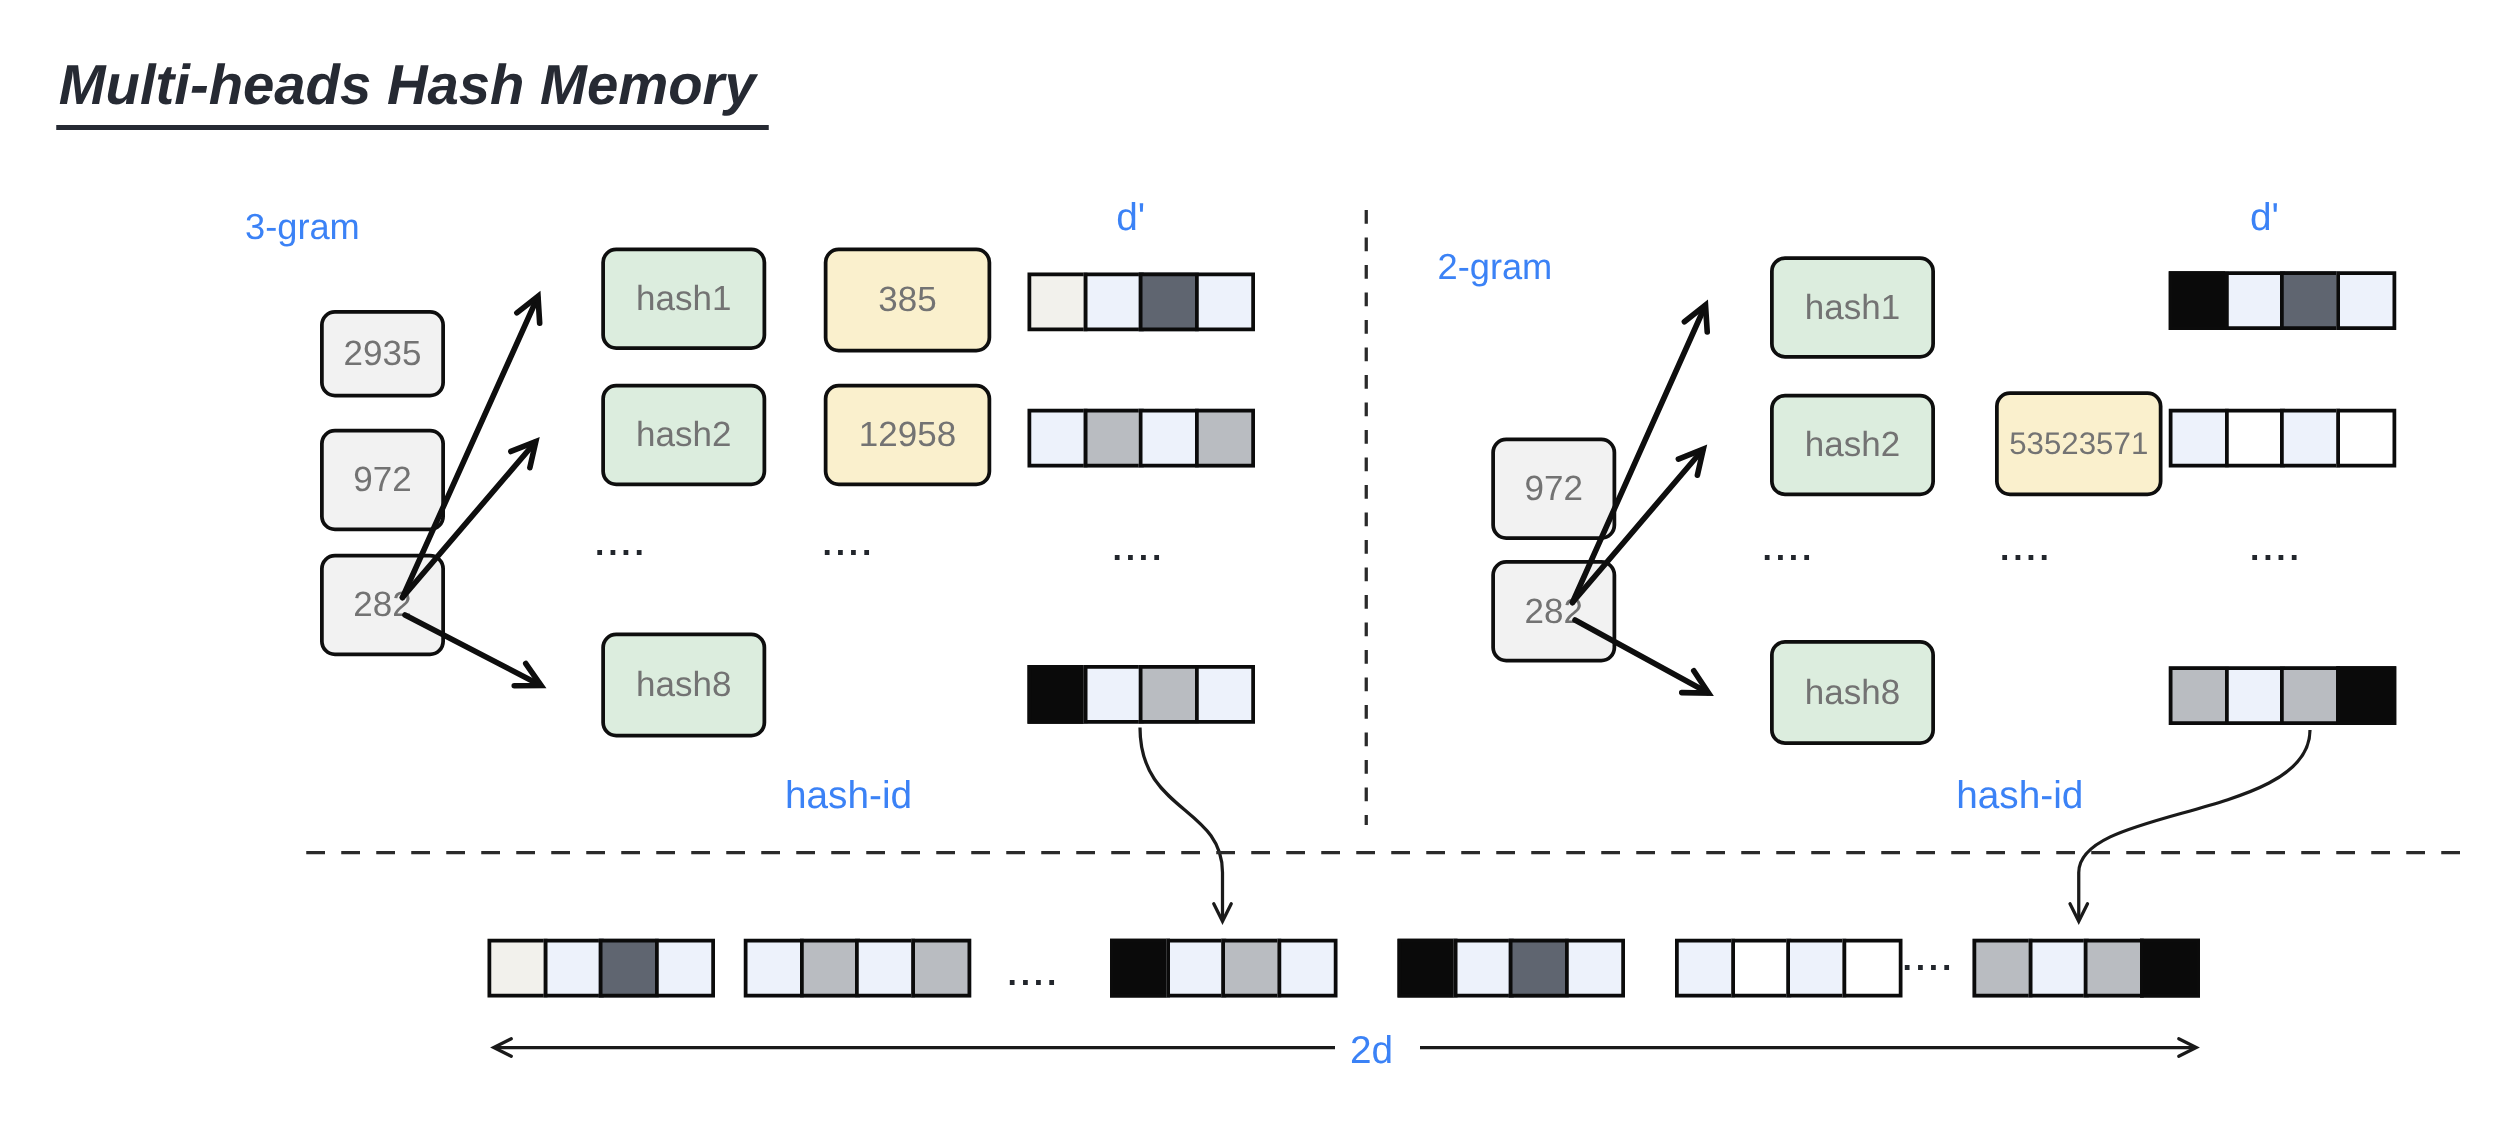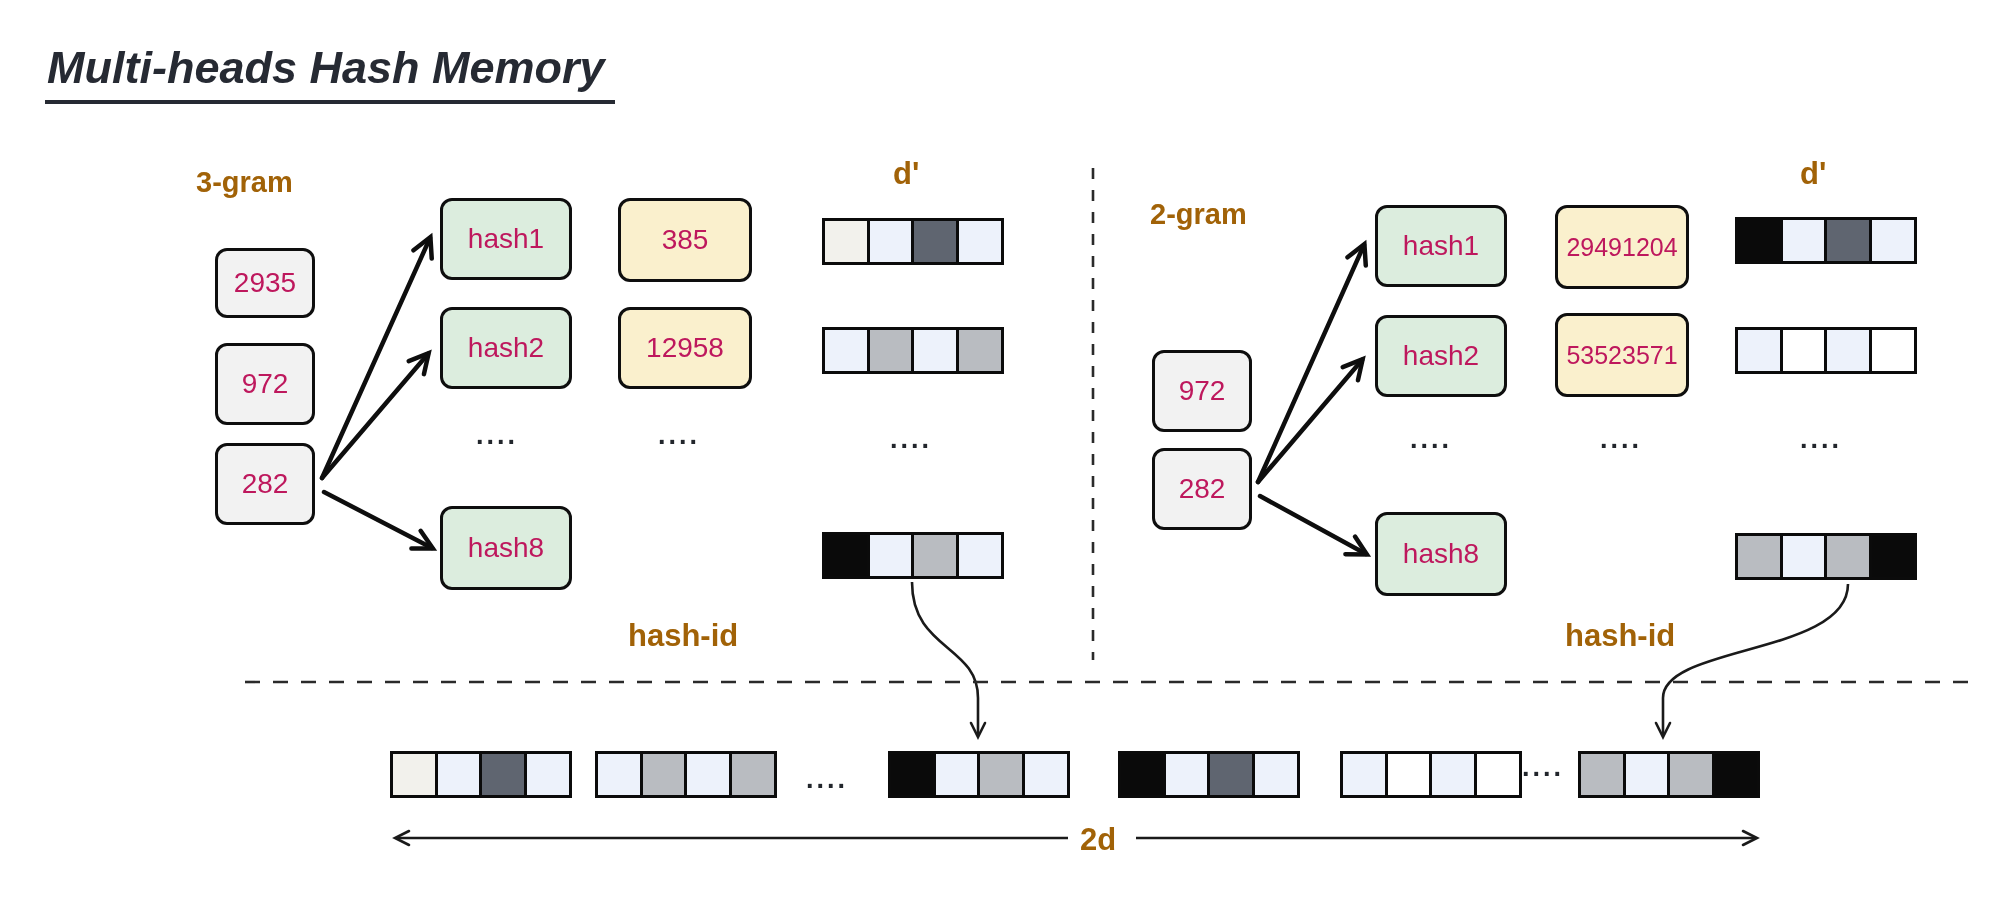--- a/index.html
+++ b/index.html
@@ -19,25 +19,25 @@
     color:#262a33;
     border-bottom:4px solid #262a33;
     padding:0 10px 6px 2px;
   }
   
   .node{
     box-sizing:border-box;
     border:3.5px solid #0e0e0e;
     border-radius:12px;
     display:flex;align-items:center;justify-content:center;
-    font-size:28px;color:#be185d;
+    font-size:28px;color:#737373;margin-left:41px;
   }
   .node.small-font{font-size:25px;}
   
-  .lbl{font-size:29px;color:#a16207;white-space:nowrap;font-weight:bold;}
+  .lbl{font-size:29px;color:#3b82f6;white-space:nowrap;}
   .lbl-dprime{font-size:31px;}
   .dots{font-size:27px;font-weight:bold;letter-spacing:3px;color:#22262c;white-space:nowrap;}
   
   .vector{display:flex;}
   .vector .cell{
     box-sizing:border-box;
     width:48px;height:47px;
     border:3.5px solid #0b0b0b;
     margin-left:-3.5px;
   }
@@ -118,23 +118,20 @@
   <div class="abs node" style="left: 1375px; top: 205px; width: 132px; height: 82px; background: rgb(220, 237, 222);">
       <span>hash1</span>
     </div>
   <div class="abs node" style="left: 1375px; top: 315px; width: 132px; height: 82px; background: rgb(220, 237, 222);">
       <span>hash2</span>
     </div>
   <div class="abs node" style="left: 1375px; top: 512px; width: 132px; height: 84px; background: rgb(220, 237, 222);">
       <span>hash8</span>
     </div>
 
-  <div class="abs node small-font" style="left: 1555px; top: 205px; width: 134px; height: 84px; background: rgb(250, 240, 205);">
-      <span>29491204</span>
-    </div>
   <div class="abs node small-font" style="left: 1555px; top: 313px; width: 134px; height: 84px; background: rgb(250, 240, 205);">
       <span>53523571</span>
     </div>
 
   <div class="abs lbl lbl-dprime" style="left:1800px;top:156px;">d'</div>
   <div class="abs vector" style="left:1735px;top:217px;">
       <div class="cell" style="background: rgb(10, 10, 10);"></div>
       <div class="cell" style="background: rgb(237, 242, 251);"></div>
       <div class="cell" style="background: rgb(95, 101, 112);"></div>
       <div class="cell" style="background: rgb(237, 242, 251);"></div>

